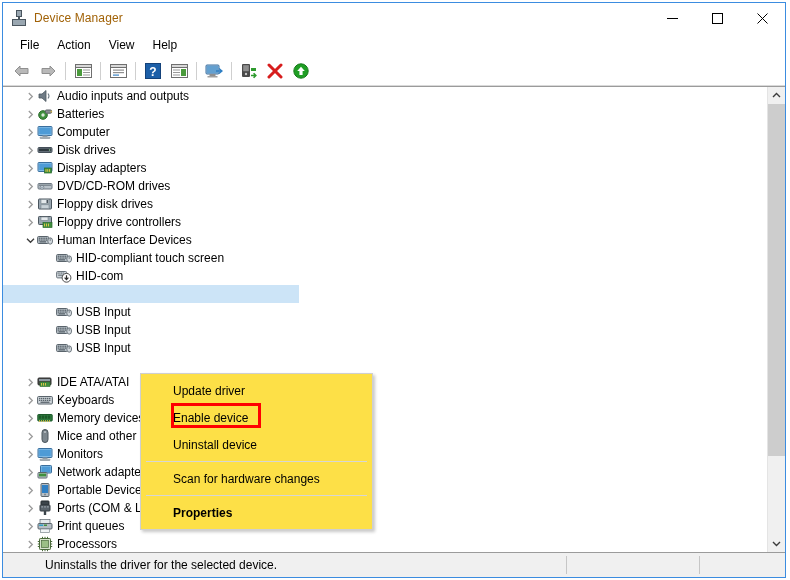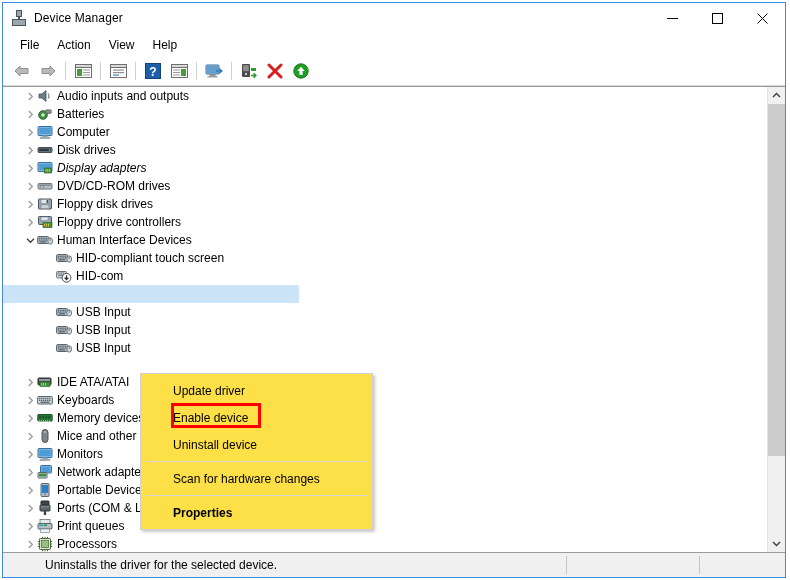--- a/index.html
+++ b/index.html
@@ -22,21 +22,21 @@
     height:30px;flex:0 0 30px;display:flex;align-items:center;
     background:#ffffff;position:relative;
   }
   .title-icon{
     width:16px;height:16px;margin-left:8px;margin-right:7px;position:relative;flex:0 0 16px;
   }
   .title-icon .blk{position:absolute;background:#6d7b86;}
   .title-icon .b1{left:5px;top:0px;width:6px;height:7px;border:1px solid #4a555e;box-sizing:border-box;background:#9aa7b1;}
   .title-icon .b2{left:1px;top:9px;width:14px;height:7px;border:1px solid #4a555e;box-sizing:border-box;background:#9aa7b1;}
   .title-icon .b3{left:7px;top:6px;width:2px;height:4px;background:#4a555e;}
-  .title-text{font-size:12px;color:#000000;letter-spacing:0.1px;}
+  .title-text{font-size:12px;color:#a16207;letter-spacing:0.1px;}
   .winbtns{position:absolute;right:0;top:0;height:30px;display:flex;}
   .winbtn{width:45px;height:30px;display:flex;align-items:center;justify-content:center;}
   .winbtn svg{display:block;}
   
   .menubar{
     height:24px;flex:0 0 24px;display:flex;align-items:center;
     background:#ffffff;padding-left:8px;
   }
   .menuitem{padding:3px 9px;font-size:12px;color:#000;}
   
@@ -273,21 +273,21 @@
                 <path d="M2.8 1 L6.3 4.5 L2.8 8" fill="none" stroke="#9b9b9b" stroke-width="1.3"></path>
               </svg>
             </span>
             <span class="ico"><svg width="16" height="16" viewBox="0 0 16 16">
                 <rect x="1" y="5.5" width="14" height="5" rx="1" fill="#6e7a84" stroke="#444f58"></rect>
                 <rect x="2" y="6.6" width="12" height="2.6" fill="#2f3940"></rect>
                 <circle cx="12.6" cy="8" r="0.8" fill="#8fd28f"></circle>
               </svg></span>
             <span class="lbl">Disk drives</span>
           </div>
-          <div class="row" style="padding-left:21px;font-style:italic;">
+          <div class="row" style="padding-left:21px;">
             <span class="chev">
               <svg width="9" height="9" viewBox="0 0 9 9">
                 <path d="M2.8 1 L6.3 4.5 L2.8 8" fill="none" stroke="#9b9b9b" stroke-width="1.3"></path>
               </svg>
             </span>
             <span class="ico"><svg width="16" height="16" viewBox="0 0 16 16">
                 <rect x="1" y="2.5" width="14" height="9" rx="0.8" fill="#8fc4ea" stroke="#3a6f9e"></rect>
                 <rect x="2.2" y="3.6" width="11.6" height="6.6" fill="#4e9bd6"></rect>
                 <rect x="7.5" y="8" width="7" height="5" fill="#3f8f3f" stroke="#2a6a2a" stroke-width="0.7"></rect>
                 <rect x="8.5" y="9.2" width="1" height="2.6" fill="#d9c14a"></rect>

